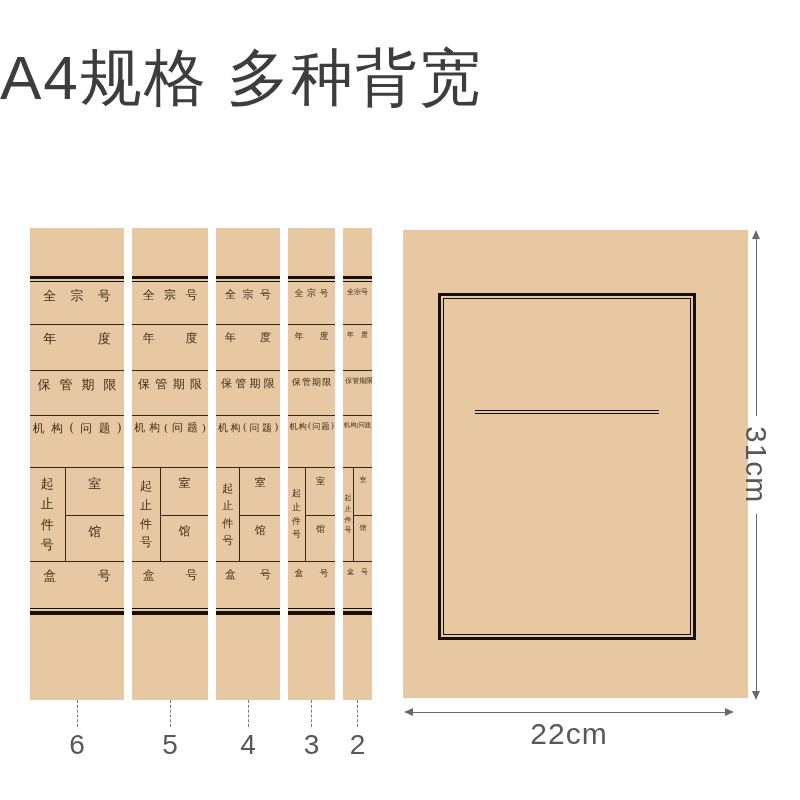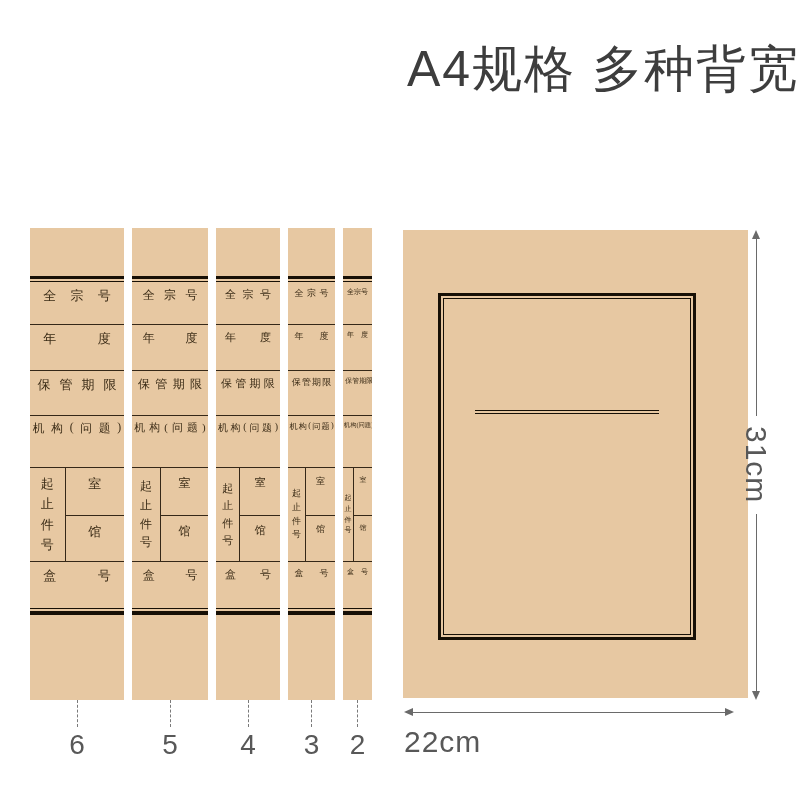--- a/index.html
+++ b/index.html
@@ -1,21 +1,21 @@
 <!DOCTYPE html>
 <html style="--kraft: #e7c8a2; --rule: #171006; --cell-line: #352818; --spine-text: #3a2b16; --title-color: #3d3d3d; --dim-color: #585858; --arrow-color: #6a6a6a;"><head>
 <meta charset="utf-8">
 <style>
   html,body{margin:0;padding:0;background:#fff;}
   .page{position:relative;width:800px;height:800px;background:#ffffff;overflow:hidden;
         font-family:"Liberation Sans",sans-serif;}
 
   
-  .title{position:absolute;top:36px;left:0;width:100%;text-align:right;
-         font-size:50px;font-weight:500;color:var(--title-color,#3d3d3d);letter-spacing:2px;}
+  .title{position:absolute;top:36px;left:0;width:100%;text-align:left;
+         font-size:62px;font-weight:500;color:var(--title-color,#3d3d3d);letter-spacing:2px;}
 
   
   .spines-row{position:absolute;left:30px;top:228px;display:flex;gap:8px;align-items:flex-start;}
   .spine-col{display:flex;flex-direction:column;align-items:center;}
   .spine{height:472px;background:var(--kraft,#e7c8a2);display:flex;flex-direction:column;
          box-sizing:border-box;color:var(--spine-text,#3a2b16);
          font-family:"Liberation Serif",serif;}
   .sp-blank-top{height:48px;flex:0 0 auto;}
   .rule i{display:block;}
   .rule-top .thick{height:3px;background:var(--rule,#171006);}
@@ -48,21 +48,21 @@
   .title-line{position:absolute;top:114px;left:50%;transform:translateX(-50%);width:184px;height:2px;
               border-top:1px solid var(--rule,#171006);border-bottom:1px solid var(--rule,#171006);}
 
   
   .h-dim{position:absolute;left:404px;top:707px;width:330px;}
   .h-arrow{display:flex;align-items:center;height:10px;}
   .h-line{flex:1;height:1px;background:var(--arrow-color,#6a6a6a);}
   .ah{width:0;height:0;display:block;flex:0 0 auto;}
   .ah-left{border-top:4px solid transparent;border-bottom:4px solid transparent;border-right:9px solid var(--arrow-color,#6a6a6a);}
   .ah-right{border-top:4px solid transparent;border-bottom:4px solid transparent;border-left:9px solid var(--arrow-color,#6a6a6a);}
-  .h-label{font-size:30px;color:var(--dim-color,#585858);margin-top:8px;letter-spacing:1px;}
+  .h-label{text-align:center;font-size:30px;color:var(--dim-color,#585858);letter-spacing:1px;}
   .v-dim{position:absolute;left:749px;top:230px;height:470px;width:14px;
          display:flex;flex-direction:column;align-items:center;}
   .ah-up{border-left:4px solid transparent;border-right:4px solid transparent;border-bottom:9px solid var(--arrow-color,#6a6a6a);}
   .ah-down{border-left:4px solid transparent;border-right:4px solid transparent;border-top:9px solid var(--arrow-color,#6a6a6a);}
   .v-line{flex:1;width:1px;background:var(--arrow-color,#6a6a6a);}
   .v-label{writing-mode:vertical-rl;font-size:30px;color:var(--dim-color,#585858);margin:10px 0;letter-spacing:1px;}
 </style>
 </head>
 <body>
 

